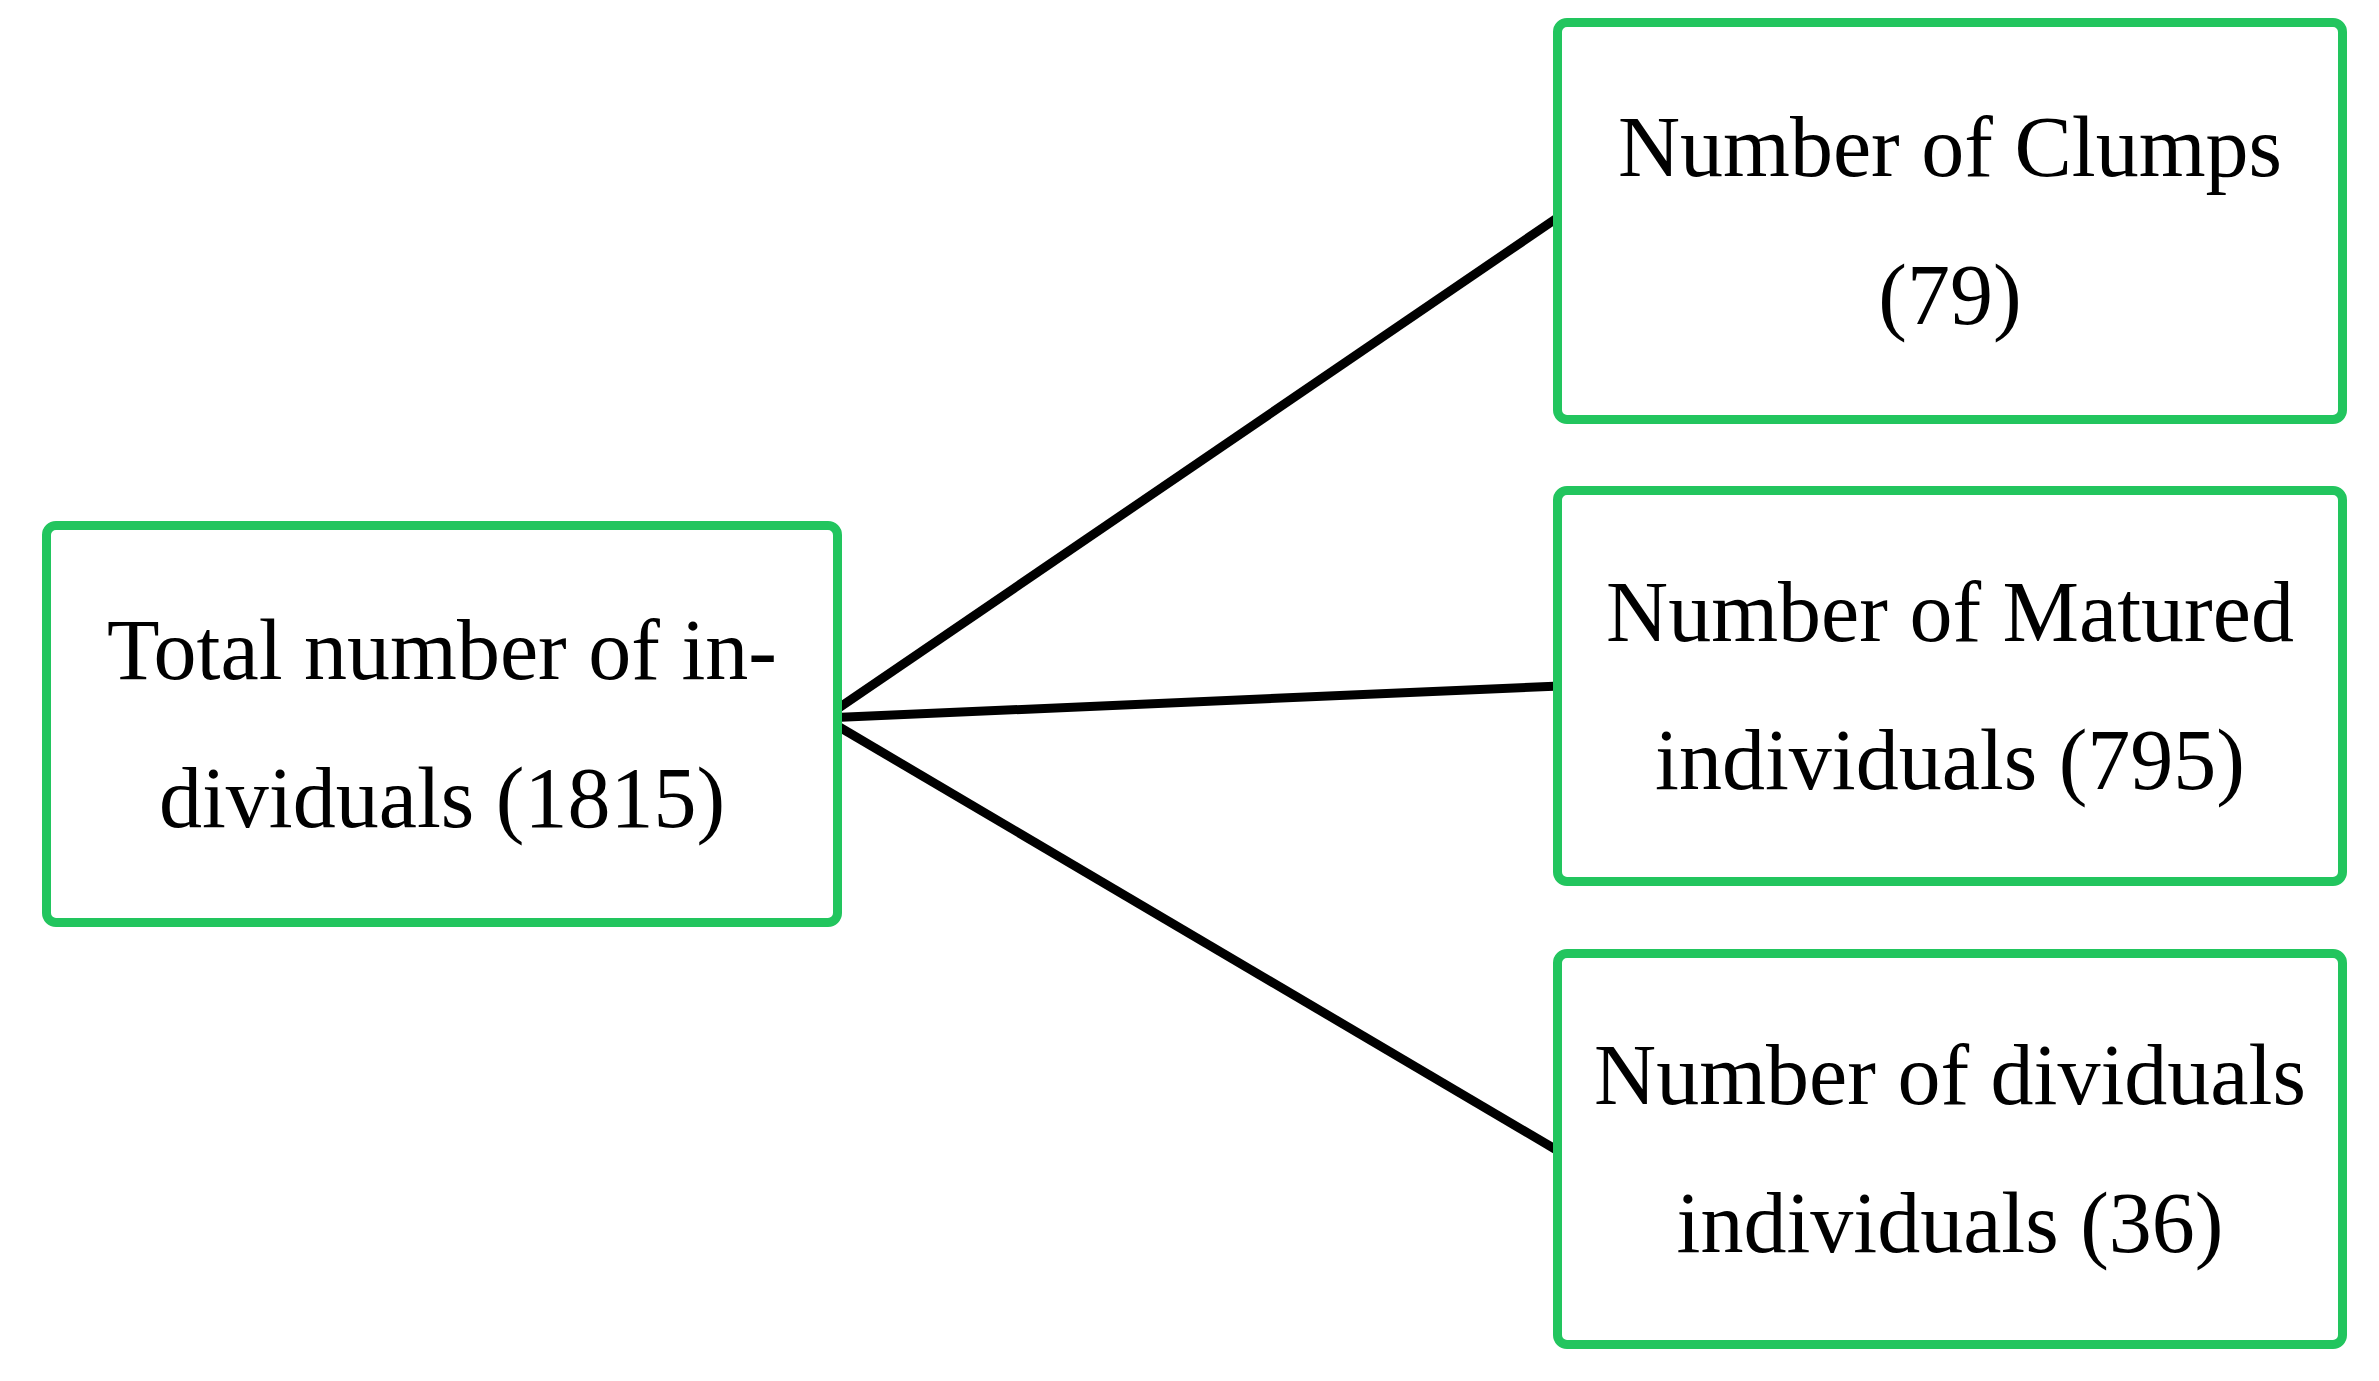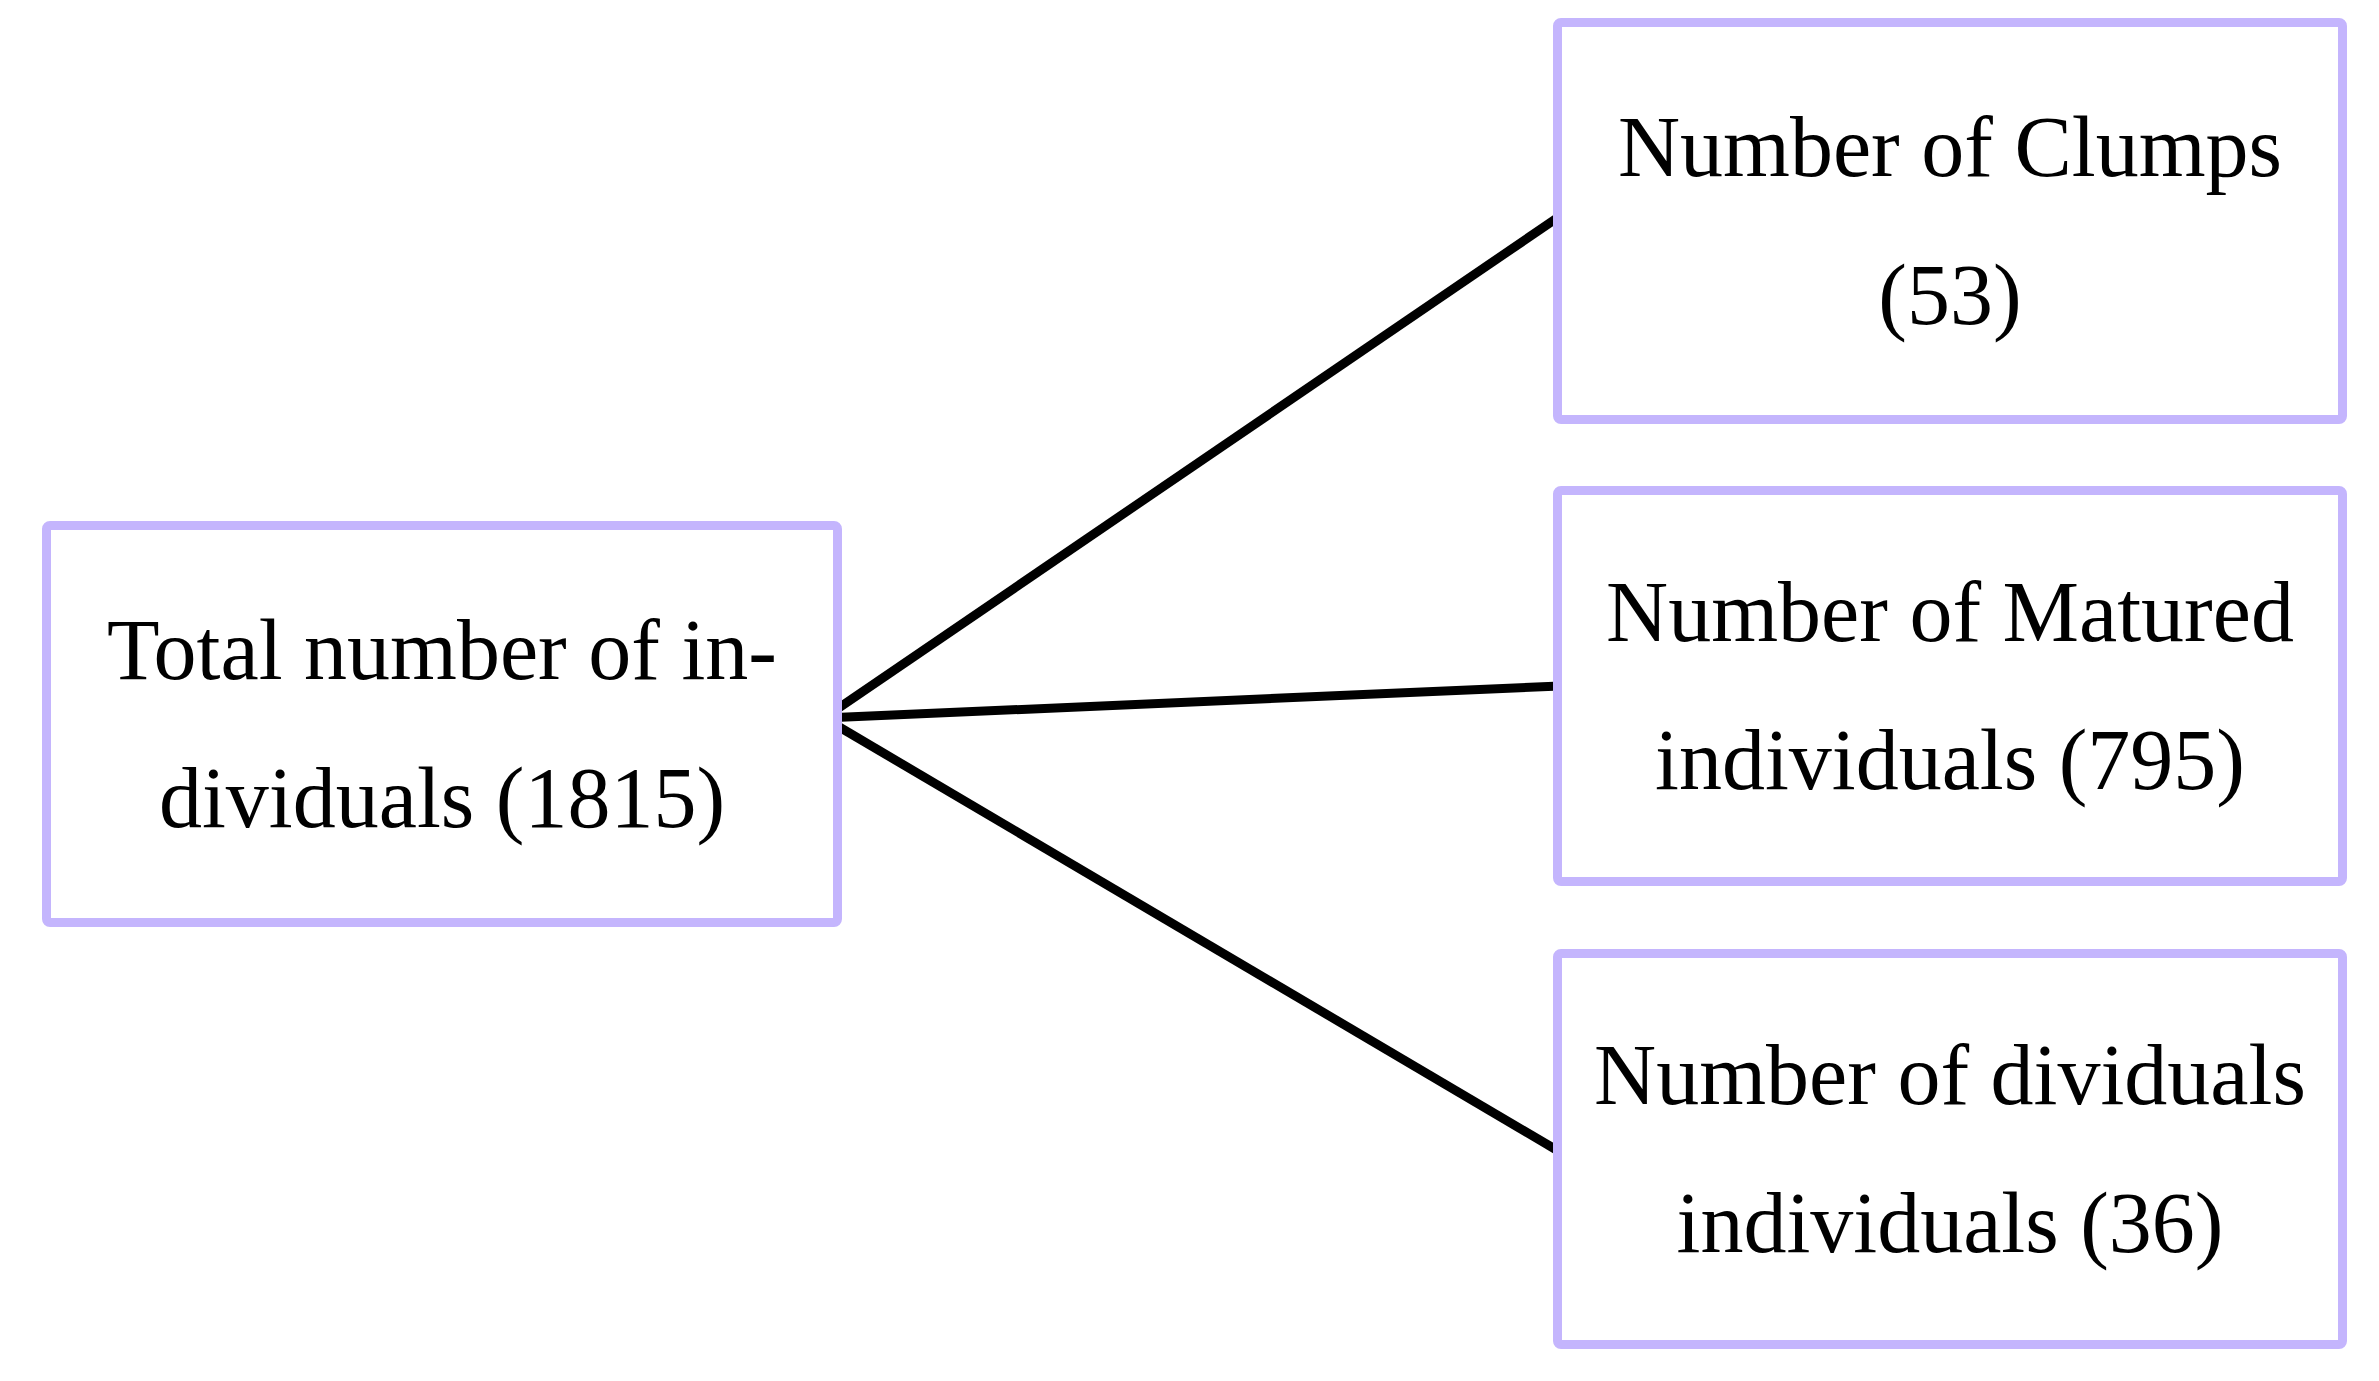--- a/index.html
+++ b/index.html
@@ -19,22 +19,22 @@
   .connectors {
     position: absolute;
     left: 0;
     top: 0;
     width: 2379px;
     height: 1381px;
   }
   .node {
     position: absolute;
     box-sizing: border-box;
-    border: 9px solid #c4b5fd;
-    border-radius: 8px;
+    border: 9px solid #22c55e;
+    border-radius: 14px;
     background: #ffffff;
     display: flex;
     flex-direction: column;
     align-items: center;
     justify-content: center;
     text-align: center;
     font-size: 86px;
     line-height: 148px;
   }
   .node .txt-line {
@@ -57,21 +57,21 @@
     <line x1="824" y1="718" x2="1560" y2="1152" stroke="#000000" stroke-width="9"></line>
   </svg>
 
   <div class="node node-total">
     <span class="txt-line">Total number of in-</span>
     <span class="txt-line">dividuals (1815)</span>
   </div>
 
   <div class="node node-clumps">
     <span class="txt-line">Number of Clumps</span>
-    <span class="txt-line">(53)</span>
+    <span class="txt-line">(79)</span>
   </div>
 
   <div class="node node-matured">
     <span class="txt-line">Number of Matured</span>
     <span class="txt-line">individuals (795)</span>
   </div>
 
   <div class="node node-immature">
     <span class="txt-line">Number of dividuals</span>
     <span class="txt-line">individuals (36)</span>

